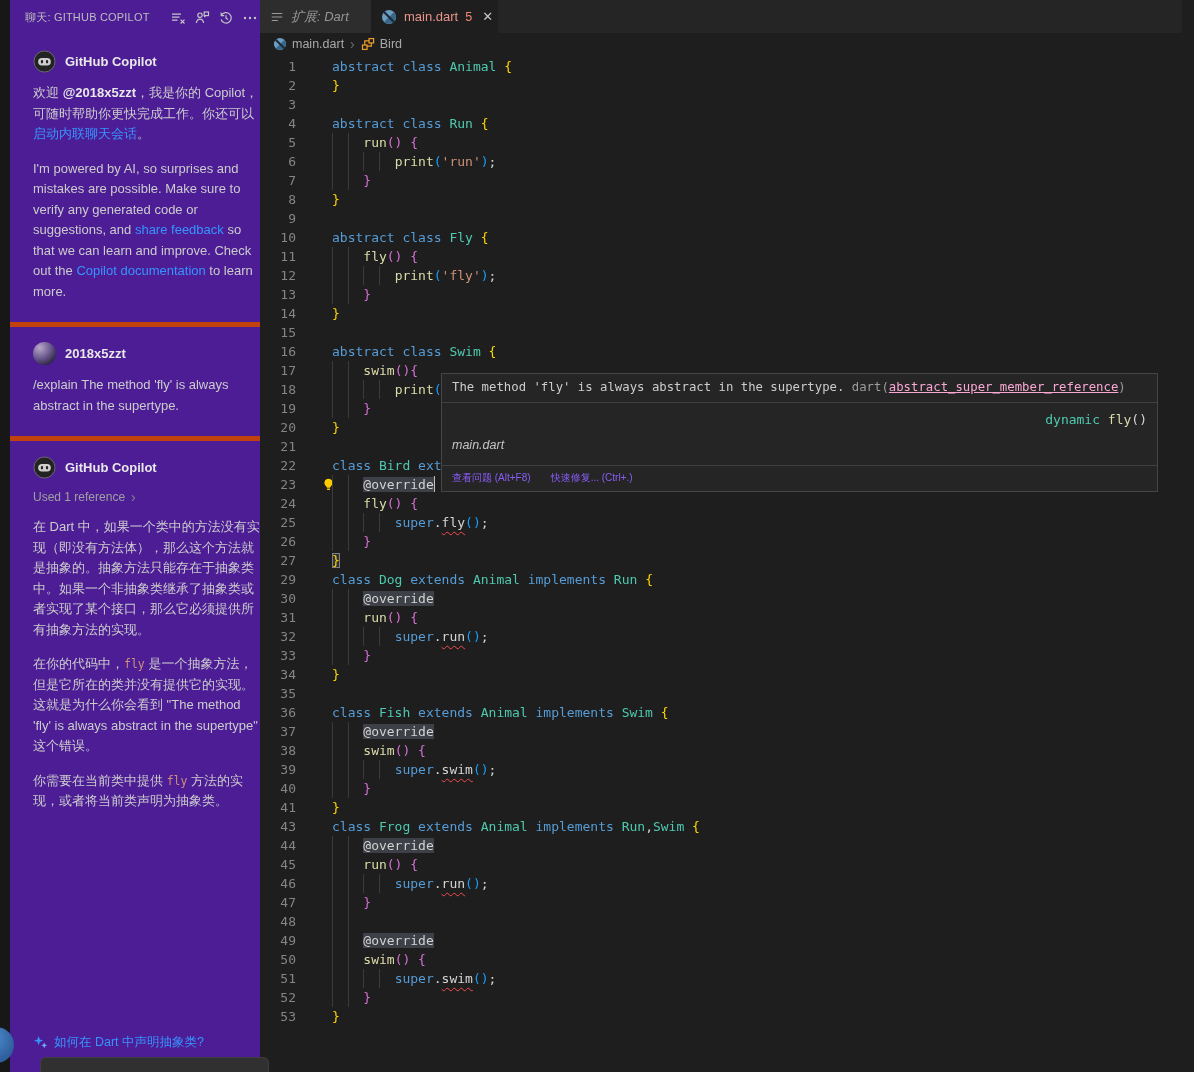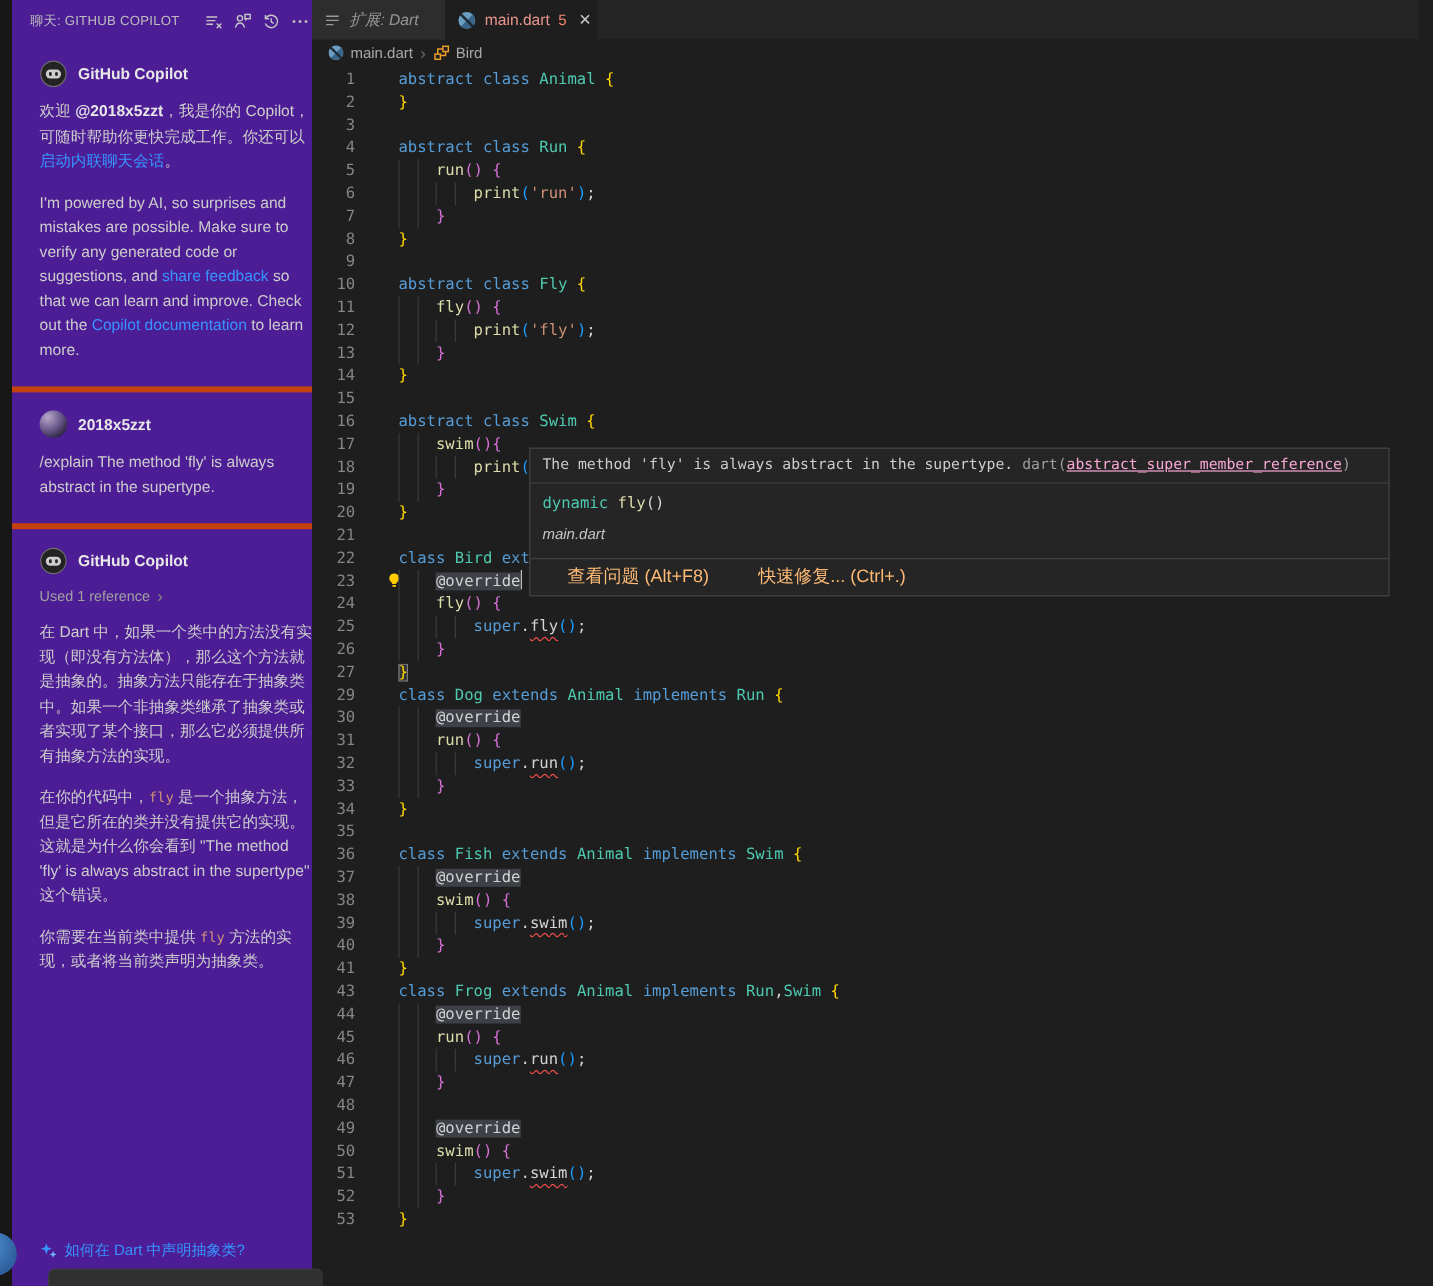--- a/index.html
+++ b/index.html
@@ -65,27 +65,27 @@
   .bulb { position:absolute; left:62px; top:2px; width:14px; height:14px; cursor:pointer; }
 
   
   .hover { position:absolute; left:441px; top:373px; width:717px; background:#252526;
     border:1px solid #454545; z-index:20; }
   .hover-msg { padding:6px 10px 8px; border-bottom:1px solid #404040;
     font-family:"DejaVu Sans Mono", monospace; font-size:12.3px; color:#cccccc; white-space:nowrap; }
   .hover-msg .dim { color:#9d9d9d; }
   .hover-msg a { color:#f9a8d4; text-decoration:underline; cursor:pointer; }
   .hover-body { padding:9px 10px 4px; }
-  .sig { font-family:"DejaVu Sans Mono", monospace; font-size:13px; margin-bottom:11px; }
+  .sig { font-family:"DejaVu Sans Mono", monospace; font-size:13px; margin-bottom:11px;text-align:right; }
   .type-row { font-size:12.5px; color:#cccccc; margin-bottom:13px; }
   .type-chip { font-family:"DejaVu Sans Mono", monospace; font-size:12.5px; color:#d4d4d4;
     background:#1b1b1c; padding:1px 5px; margin-left:4px; }
   .hfile { font-style:italic; color:#c5c5c5; font-size:12.5px; margin-bottom:9px; }
   .hover-actions { border-top:1px solid #404040; display:flex; gap:20px; padding:5px 10px 6px; }
-  .hover-actions a { color:#fdba74; font-size:15px; text-decoration:none; cursor:pointer;margin-left:21px; }
+  .hover-actions a { color:#8b5cf6; font-size:10px; text-decoration:none; cursor:pointer; }
 </style>
 </head>
 <body>
 
 <div class="left-strip"></div>
 <div class="blue-orb"></div>
 
 <div class="chat-panel">
   <div class="chat-header">
     <span class="chat-title">聊天: GITHUB COPILOT</span>

